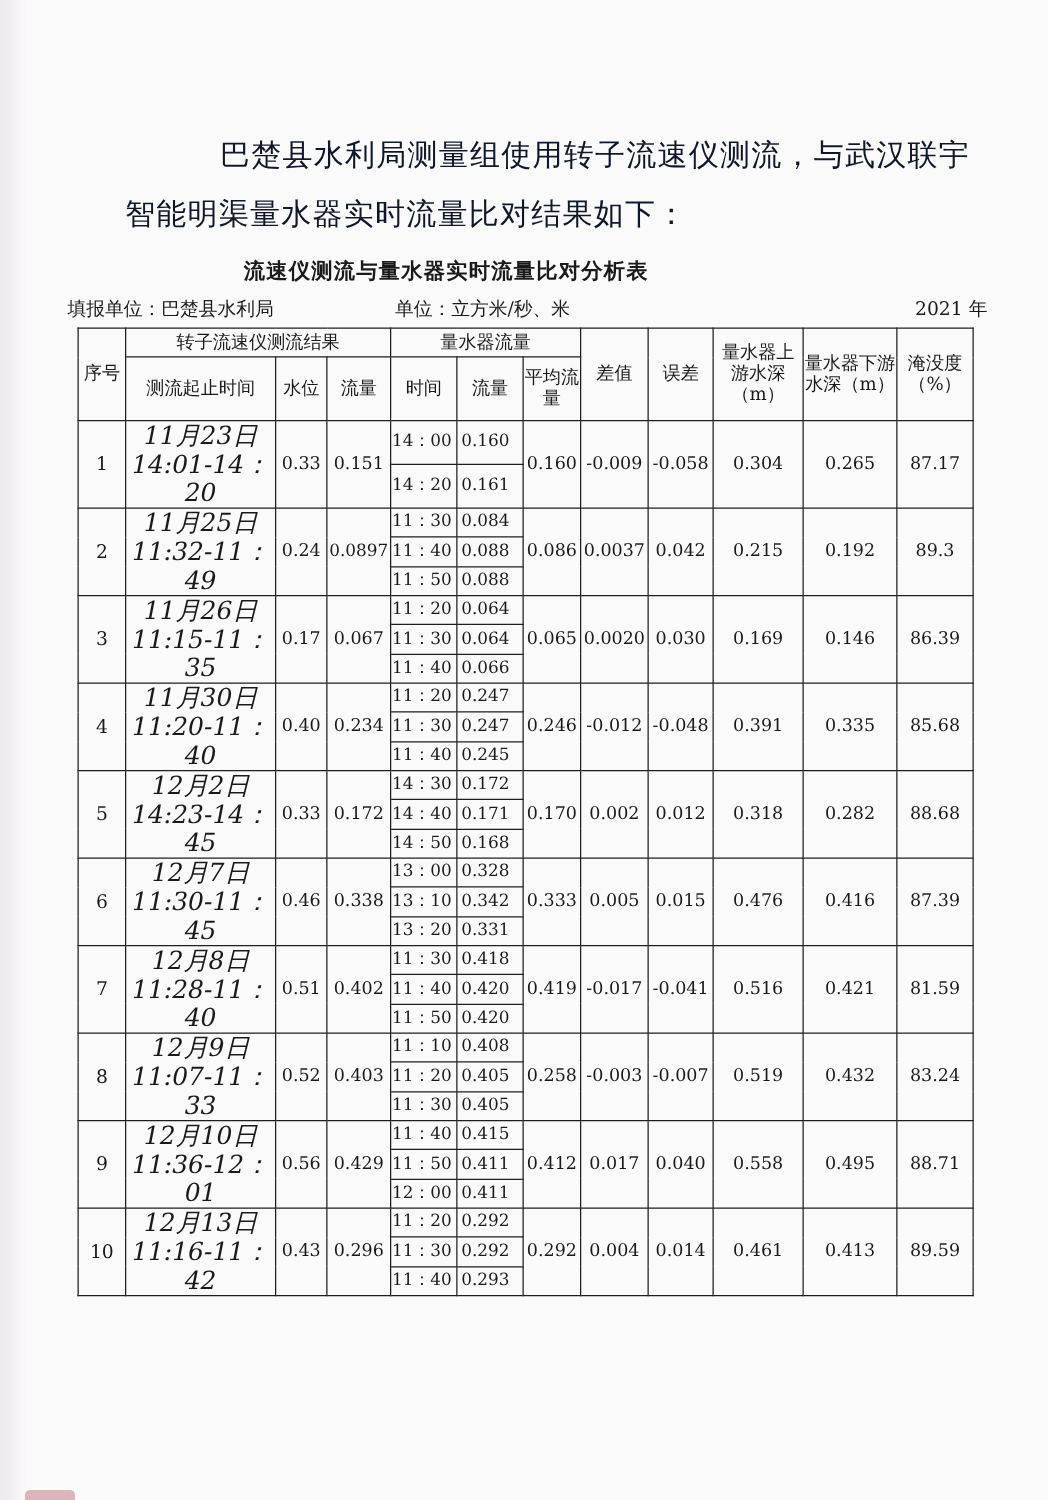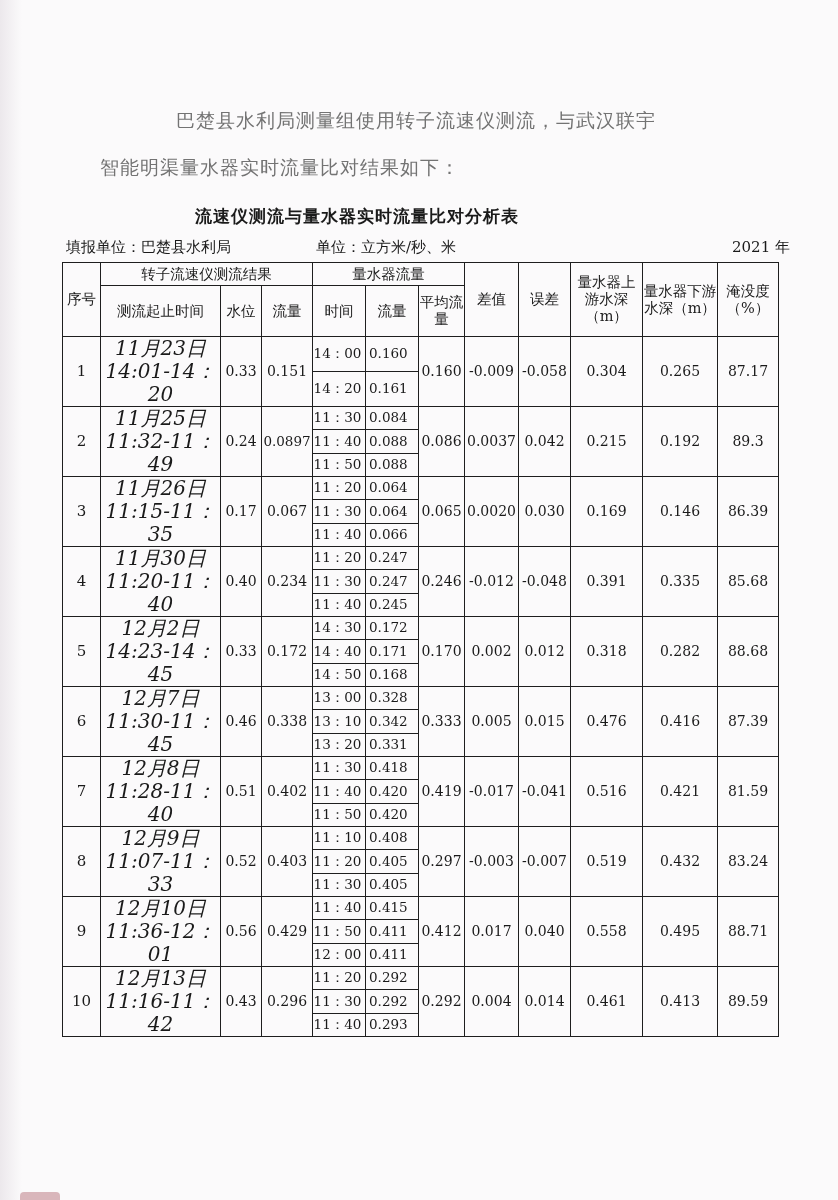--- a/index.html
+++ b/index.html
@@ -9,32 +9,32 @@
     font-family: "DejaVu Serif", "Liberation Serif", serif;
     color: #1a1a1a;
     position: relative;
   }
   .page-shadow-left {
     position: absolute; left: 0; top: 0; width: 22px; height: 1200px;
     background: linear-gradient(to right, #ece8ec, #fbfafb);
   }
   .intro {
     position: absolute; left: 0; width: 838px;
-    font-size: 19px; letter-spacing: 1px; color: #737373;
+    font-size: 24px; letter-spacing: 1px; color: #0f172a;
   }
   .intro.l1 { top: 108px; padding-left: 176px; box-sizing: border-box; }
   .intro.l2 { top: 155px; padding-left: 100px; box-sizing: border-box; }
   .table-title {
     position: absolute; top: 205px; left: 0; width: 694px; text-align: center;
     font-size: 17px; font-weight: bold; letter-spacing: 1px; padding-left: 20px; box-sizing: border-box;
   }
   .meta {
     position: absolute; top: 238px; font-size: 15px;
   }
-  .meta.unit-org { left: 66px; text-align: center; }
+  .meta.unit-org { left: 54px; text-align: center; }
   .meta.unit { left: 316px; }
   .meta.year { left: 732px; }
 
   table.cmp {
     position: absolute; left: 62px; top: 262px;
     border-collapse: collapse;
     font-size: 14px;
     table-layout: fixed;
   }
   table.cmp td, table.cmp th {
@@ -282,21 +282,21 @@
       <tr class="sub">
         <td class="idx" rowspan="3">8</td>
         <td class="date" rowspan="3">
           <div>12月9日</div>
           <div>11:07-11：33</div>
         </td>
         <td class="num" rowspan="3">0.52</td>
         <td class="num" rowspan="3">0.403</td>
         <td class="t">11：10</td>
         <td class="q">0.408</td>
-        <td class="num" rowspan="3">0.297</td>
+        <td class="num" rowspan="3">0.258</td>
         <td class="num" rowspan="3">-0.003</td>
         <td class="num" rowspan="3">-0.007</td>
         <td class="num" rowspan="3">0.519</td>
         <td class="num" rowspan="3">0.432</td>
         <td class="num" rowspan="3">83.24</td>
       </tr>
       <tr class="sub">
         <td class="t">11：20</td>
         <td class="q">0.405</td>
       </tr>

